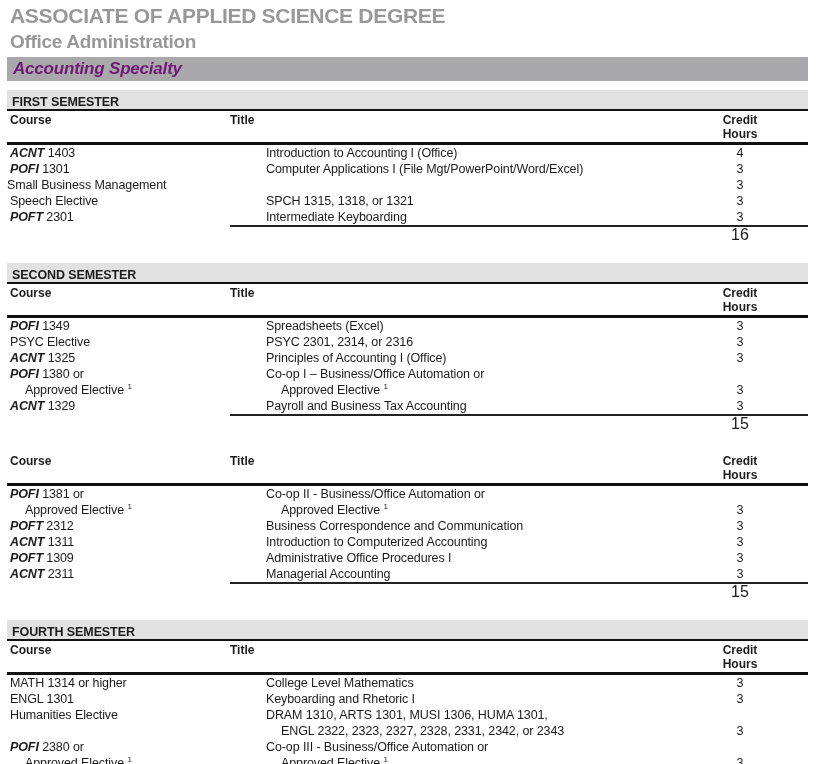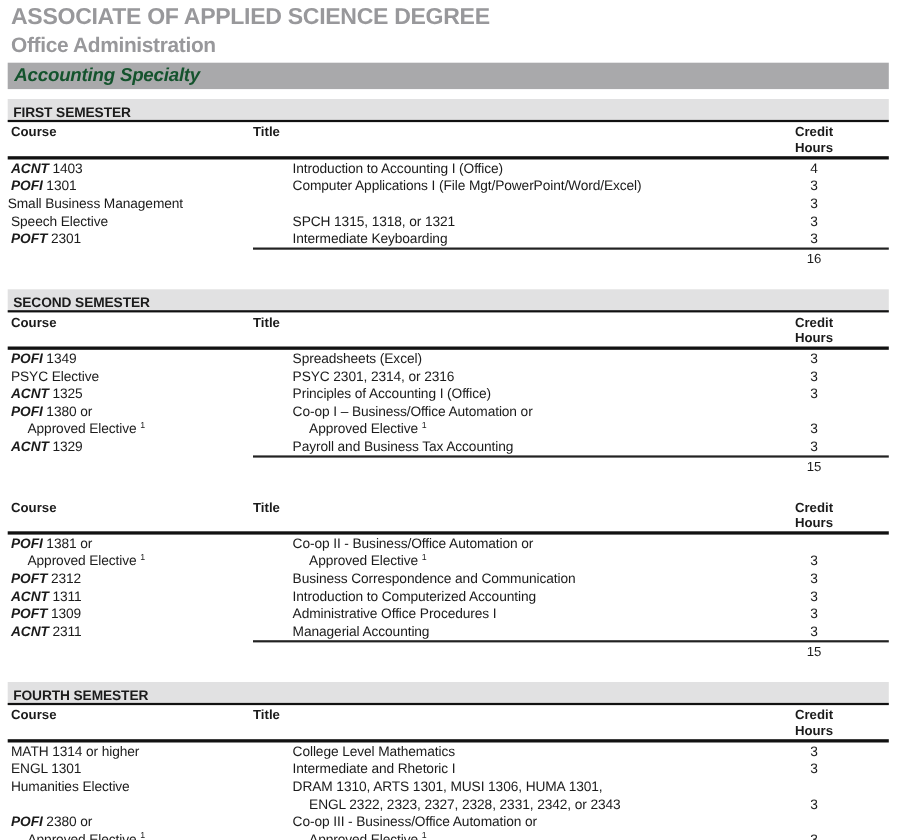--- a/index.html
+++ b/index.html
@@ -18,21 +18,21 @@
   .degree-title{
     font-size:21px;font-weight:bold;color:var(--title-gray,#98989B);
     margin:3px 0 0 3px;line-height:26px;letter-spacing:-0.3px;
   }
   .program-title{
     font-size:19px;font-weight:bold;color:var(--title-gray,#98989B);
     margin:1px 0 0 3px;line-height:23px;letter-spacing:-0.3px;
   }
   .specialty-bar{
     margin-top:4px;height:24px;background:var(--specialty-bar,#A9A9AB);
-    color:#14532d;font-size:17px;font-weight:bold;font-style:italic;
+    color:#701a75;font-size:17px;font-weight:bold;font-style:italic;
     line-height:24px;padding-left:6px;letter-spacing:-0.2px;
   }
 
   .semester{margin-top:20px;}
   #semesters .semester:first-child{margin-top:9px;}
   .sem-band{
     height:19px;background:var(--section-band,#E1E1E2);
     border-bottom:2px solid #111;display:flex;align-items:flex-end;
     padding-left:5px;
   }
@@ -46,21 +46,21 @@
   .col-title{flex:1;min-width:0;}
   .col-credits{width:70px;margin-right:33px;text-align:center;flex:none;}
 
   .row{display:flex;font-size:12.5px;line-height:16px;letter-spacing:-0.1px;gap:36px;}
   .row .col-credits{align-self:flex-end;}
   .line{white-space:nowrap;}
   .indent{padding-left:15px;}
   .code-em{font-weight:bold;font-style:italic;}
   sup{font-size:8px;line-height:0;}
 
-  .total-row{display:flex;font-size:12px;line-height:16px;}
+  .total-row{display:flex;font-size:16px;line-height:16px;}
   .total-spacer{width:223px;flex:none;}
   .total-rule{flex:1;border-top:2px solid #222;display:flex;justify-content:flex-end;}
 </style>
 </head>
 <body>
 
 <div class="doc">
   <div class="degree-title">ASSOCIATE OF APPLIED SCIENCE DEGREE</div>
   <div class="program-title">Office Administration</div>
   <div class="specialty-bar">
@@ -275,21 +275,21 @@
             <div class="col-title">
               <div class="line">College Level Mathematics</div>
             </div>
             <div class="col-credits">3</div>
           </div>
           <div class="row">
             <div class="col-course">
               <div class="line">ENGL 1301</div>
             </div>
             <div class="col-title">
-              <div class="line">Intermediate and Rhetoric I</div>
+              <div class="line">Keyboarding and Rhetoric I</div>
             </div>
             <div class="col-credits">3</div>
           </div>
           <div class="row">
             <div class="col-course">
               <div class="line">Humanities Elective</div>
             </div>
             <div class="col-title">
               <div class="line">DRAM 1310, ARTS 1301, MUSI 1306, HUMA 1301,</div>
               <div class="line indent">ENGL 2322, 2323, 2327, 2328, 2331, 2342, or 2343</div>

